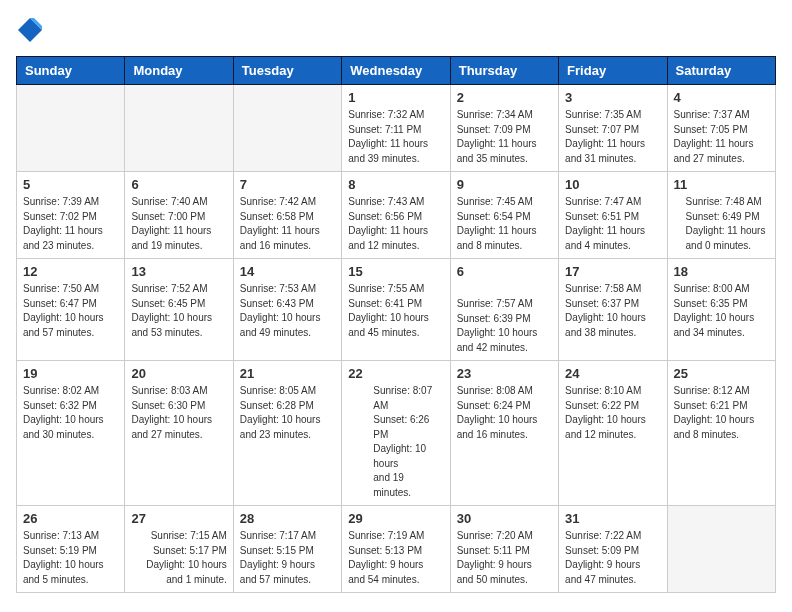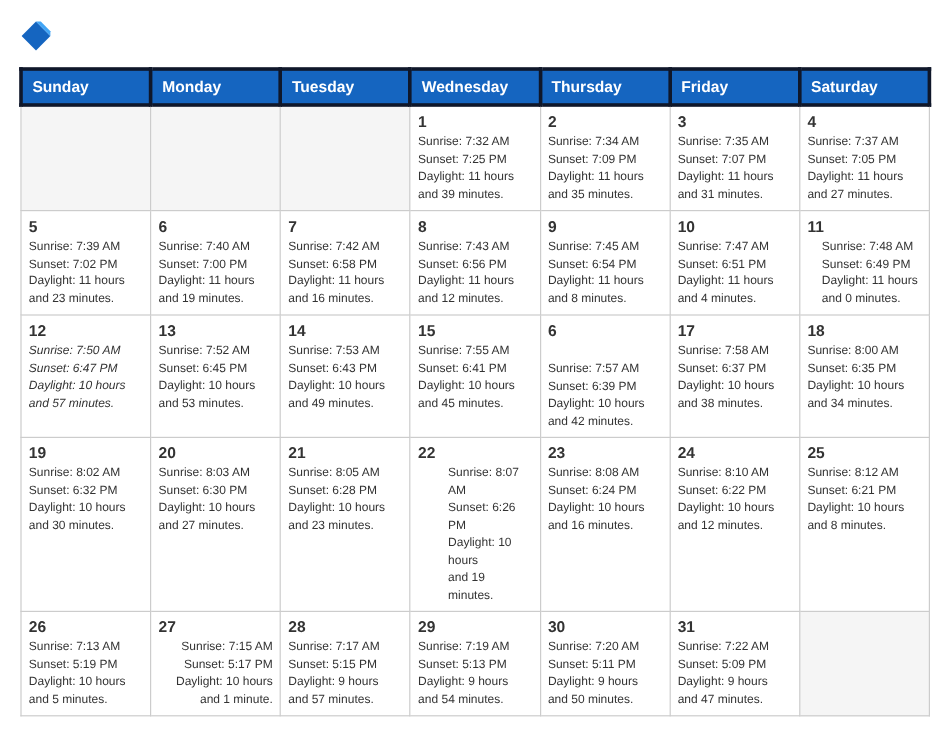--- a/index.html
+++ b/index.html
@@ -36,21 +36,21 @@
       border-collapse: collapse;
       border: 1px solid #ccc;
     }
     .calendar th {
       background: #1565c0;
       color: #fff;
       font-size: 13px;
       font-weight: bold;
       padding: 6px 8px;
       text-align: left;
-      border: 3px solid #0f172a;
+      border: 1px solid #0f172a;
     }
     .calendar td {
       border: 1px solid #ccc;
       vertical-align: top;
       padding: 5px 6px;
       width: 108px;
       min-height: 80px;
       font-size: 10.5px;
       color: #333;
       background: #fff;
@@ -106,21 +106,21 @@
       </tr>
   </thead>
   <tbody id="calendar-body">
   <tr>
         <td class="empty"></td>
         <td class="empty"></td>
         <td class="empty"></td>
         <td>
           <span class="day-number">1</span>
           <div class="day-info" style="white-space: pre-line;">Sunrise: 7:32 AM
-Sunset: 7:25 PM
+Sunset: 7:11 PM
 Daylight: 11 hours
 and 39 minutes.</div>
         </td>
         <td>
           <span class="day-number">2</span>
           <div class="day-info" style="white-space: pre-line;">Sunrise: 7:34 AM
 Sunset: 7:09 PM
 Daylight: 11 hours
 and 35 minutes.</div>
         </td>
@@ -186,21 +186,21 @@
           <span class="day-number">11</span>
           <div class="day-info" style="white-space: pre-line; margin-left: 12px;">Sunrise: 7:48 AM
 Sunset: 6:49 PM
 Daylight: 11 hours
 and 0 minutes.</div>
         </td>
       </tr>
       <tr>
         <td>
           <span class="day-number">12</span>
-          <div class="day-info" style="white-space: pre-line; font-style: italic;">Sunrise: 7:50 AM
+          <div class="day-info" style="white-space: pre-line;">Sunrise: 7:50 AM
 Sunset: 6:47 PM
 Daylight: 10 hours
 and 57 minutes.</div>
         </td>
         <td>
           <span class="day-number">13</span>
           <div class="day-info" style="white-space: pre-line;">Sunrise: 7:52 AM
 Sunset: 6:45 PM
 Daylight: 10 hours
 and 53 minutes.</div>

